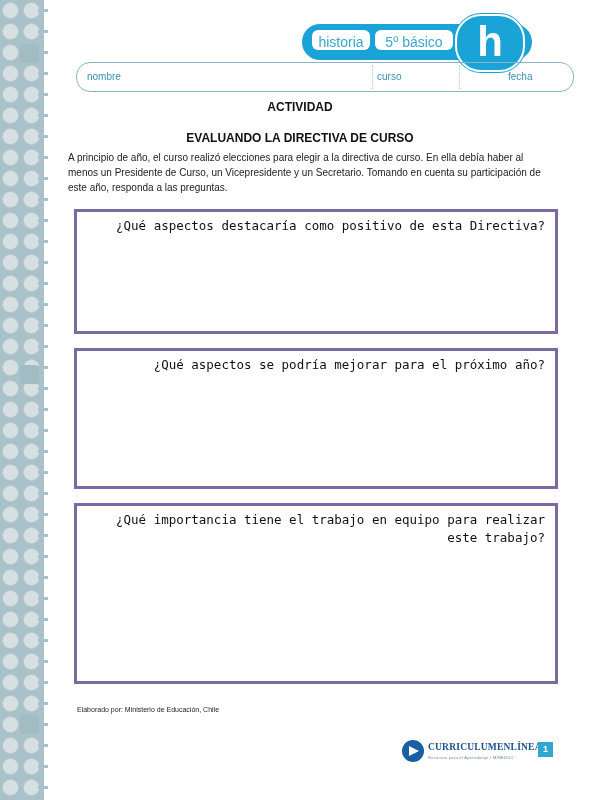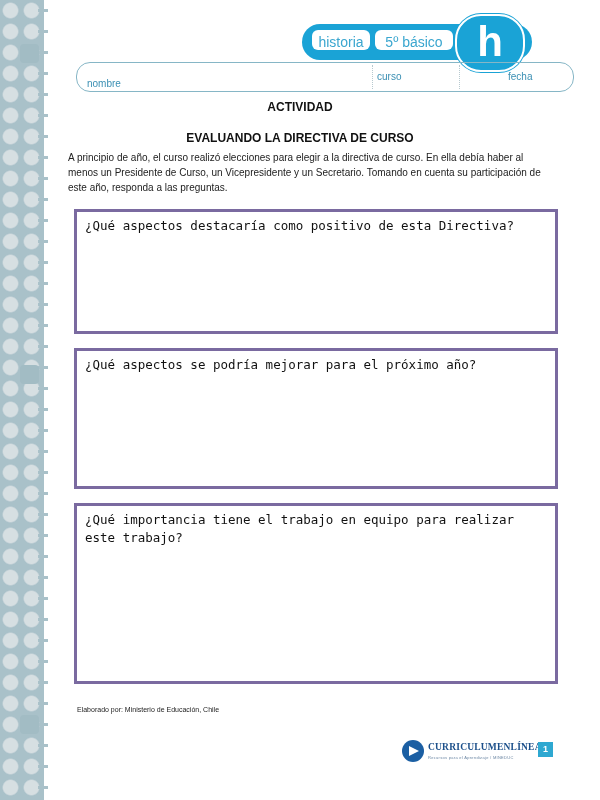--- a/index.html
+++ b/index.html
@@ -27,39 +27,39 @@
   .pill-historia { left:312px; width:58px; }
   .pill-grade { left:375px; width:78px; }
   .h-circle { position:absolute; left:455px; top:14px; width:66px; height:54px; background:#1aa3d6;
     border-radius:26px; border:2px solid #fff; box-shadow:0 0 0 1px #1aa3d6;
     color:#fff; font-weight:bold; font-size:42px; line-height:52px; text-align:center; }
 
   
   .info-row { position:absolute; left:76px; top:62px; width:496px; height:28px;
     border:1px solid #86b6c6; border-radius:14px; }
   .info-label { position:absolute; top:0; font-size:10px; color:#3a8fb3; line-height:28px; }
-  .info-nombre { left:10px;margin-top:7px; }
+  .info-nombre { left:10px; }
   .info-curso { left:300px; }
   .info-fecha { left:386px;margin-left:45px; }
   .info-div { position:absolute; top:2px; height:24px; border-left:1px dotted #b7c9cf; }
   .div1 { left:295px; }
   .div2 { left:382px; }
 
   
   .title { position:absolute; left:0; width:600px; text-align:center; font-weight:bold;
     font-size:12px; color:#111; }
   .title1 { top:100px; }
   .title2 { top:131px; }
 
   .intro { position:absolute; left:68px; top:150px; width:480px; font-size:10px; line-height:15px; color:#222; }
 
   
   .qbox { position:absolute; left:74px; width:478px; border:3px solid #7a6aa0; background:#fff; }
   .qbox .q { position:absolute; left:8px; top:5px; right:10px;
-    font-family:"DejaVu Sans Mono", monospace; font-size:12.5px; line-height:18px; color:#111; }
+    font-family:"DejaVu Sans Mono", monospace; font-size:12.5px; line-height:18px; color:#111;text-align:right; }
   .qbox1 { top:209px; height:119px; }
   .qbox2 { top:348px; height:135px; }
   .qbox3 { top:503px; height:175px; }
 
   .credit { position:absolute; left:77px; top:706px; font-size:7px; color:#222; }
 
   
   .logo-circle { position:absolute; left:402px; top:740px; width:22px; height:22px; border-radius:50%;
     background:#1b5fa3; }
   .logo-arrow { position:absolute; left:409px; top:746px; width:0; height:0;

